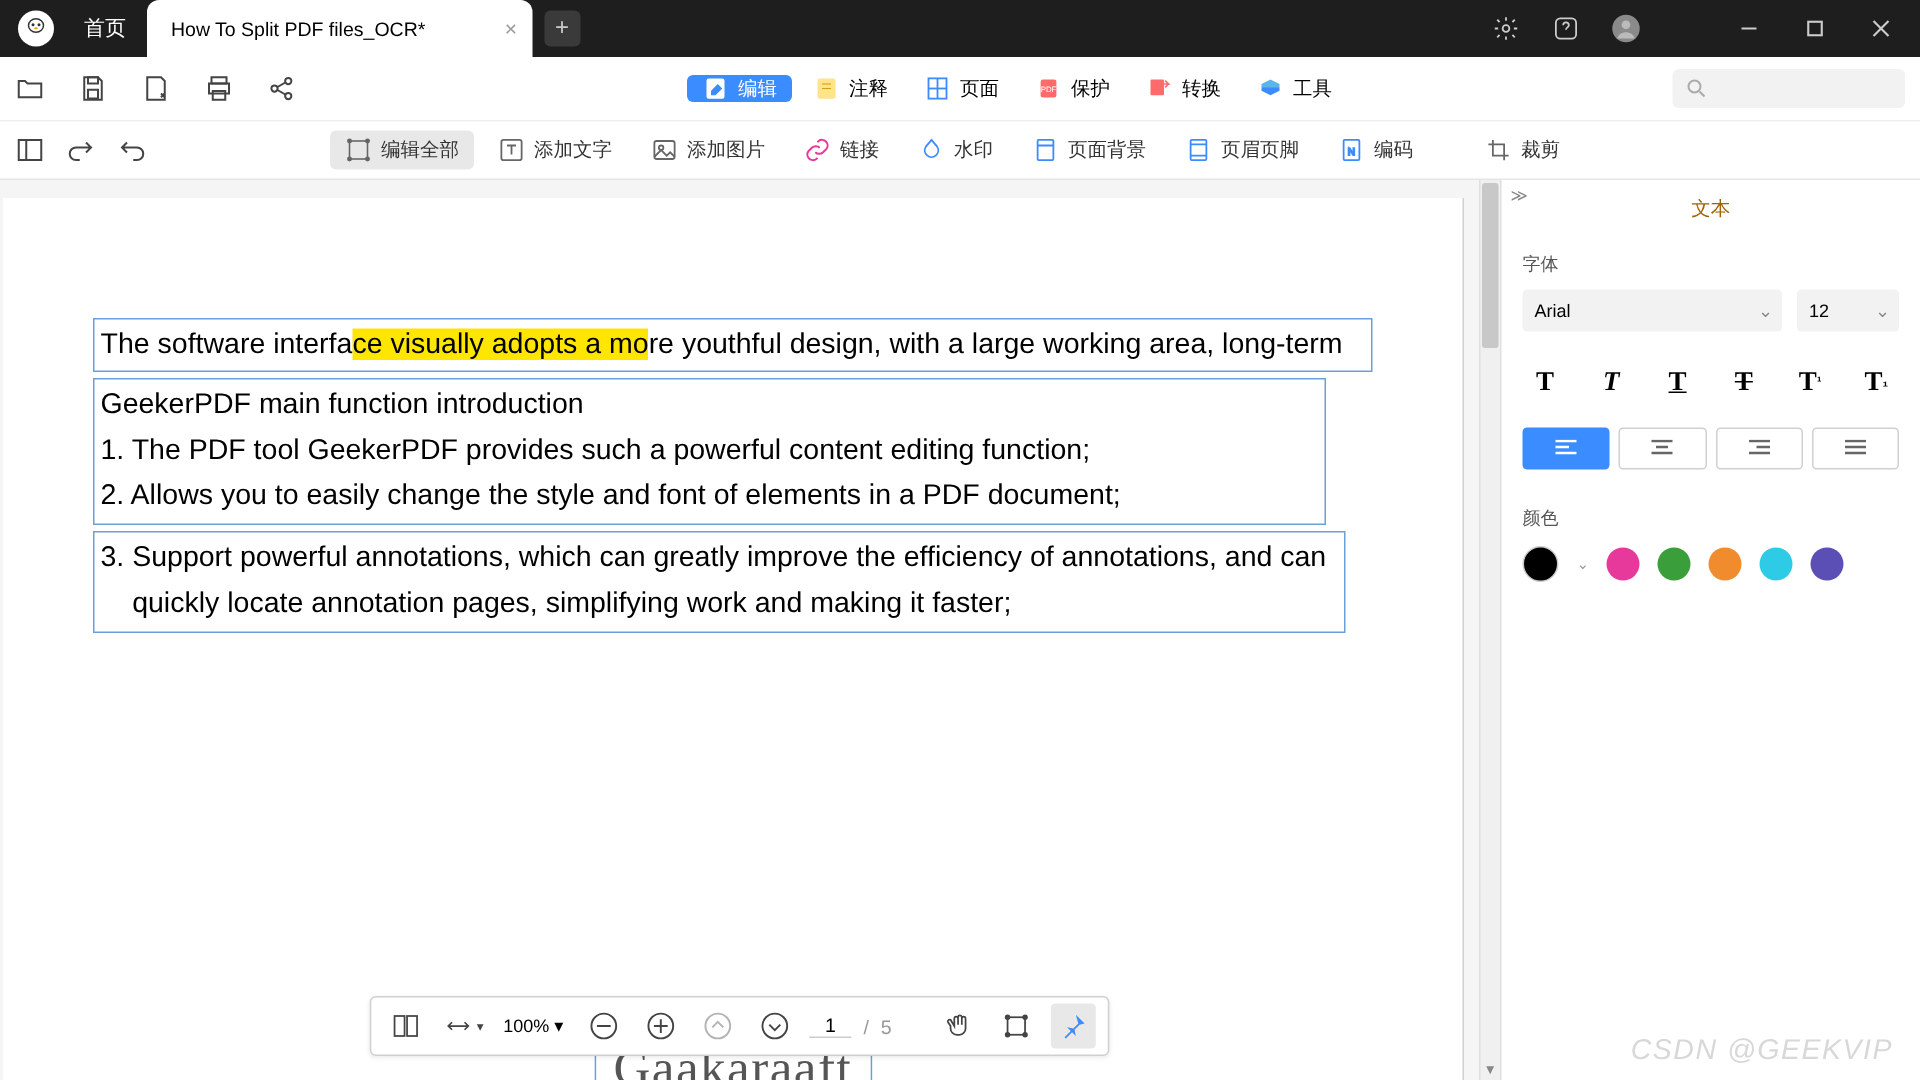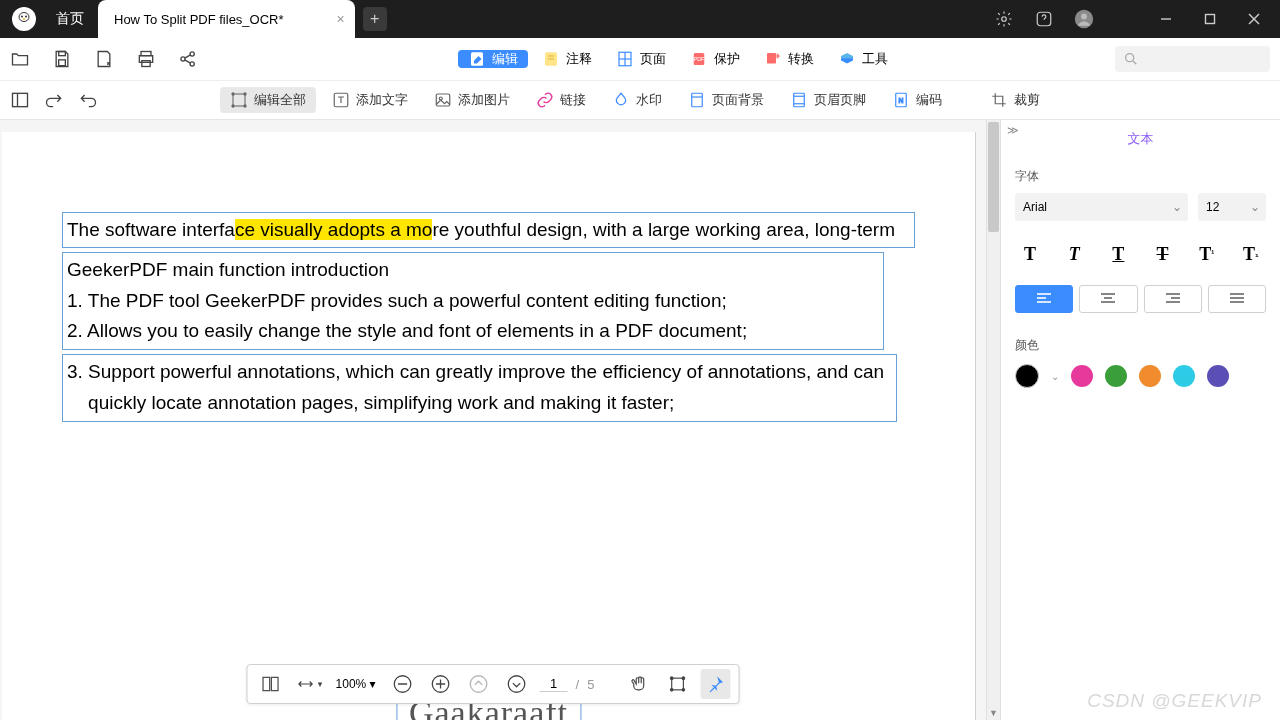--- a/index.html
+++ b/index.html
@@ -40,21 +40,21 @@
 .text-block { border: 1px solid #6aa0d8; padding: 2px 4px; margin-bottom: 4px; font-size: 19px; line-height: 1.62; color: #000; }
 .text-block.narrow { max-width: 822px; }
 mark { background: #ffe600; }
 .cutoff { position: absolute; bottom: -2px; left: 50%; transform: translateX(-50%); font-size: 34px; color: #555; font-family: Georgia, serif; letter-spacing: 1px; border: 1px solid #6aa0d8; padding: 0 12px; }
 .scrollbar-v { width: 14px; background: #f0f0f0; border-left: 1px solid #e0e0e0; position: relative; }
 .scroll-thumb { position: absolute; top: 2px; left: 1px; right: 1px; height: 110px; background: #c8c8c8; border-radius: 2px; }
 .scroll-arrow { position: absolute; left: 0; right: 0; height: 14px; display: flex; align-items: center; justify-content: center; color: #888; font-size: 9px; }
 
 
 .side-panel { width: 280px; background: #fff; border-left: 1px solid #e0e0e0; padding: 6px 14px; position: relative; }
-.side-title { text-align: center; font-size: 13px; padding: 4px 0 10px 0; color: #8b5cf6; }
+.side-title { text-align: center; font-size: 13px; padding: 4px 0 10px 0; color: #a16207; }
 .side-sample { text-align: center; font-size: 20px; font-family: "SimSun", serif; padding: 10px 0 24px 0; }
 .side-label { font-size: 12px; color: #555; margin: 10px 0 8px 0; }
 .font-row { display: flex; gap: 10px; }
 .sel-box { height: 28px; background: #f2f2f2; border-radius: 3px; display: flex; align-items: center; padding: 0 8px; font-size: 12px; cursor: pointer; position: relative; }
 .sel-box.fam { flex: 1; }
 .sel-box.sz { width: 68px; }
 .sel-box::after { content: "⌄"; position: absolute; right: 6px; color: #888; }
 .style-row { display: flex; justify-content: space-between; margin-top: 18px; }
 .style-btn { width: 30px; height: 30px; display: flex; align-items: center; justify-content: center; font-family: Georgia, serif; font-size: 18px; font-weight: bold; cursor: pointer; position: relative; }
 .align-row { display: flex; gap: 6px; margin-top: 16px; }

